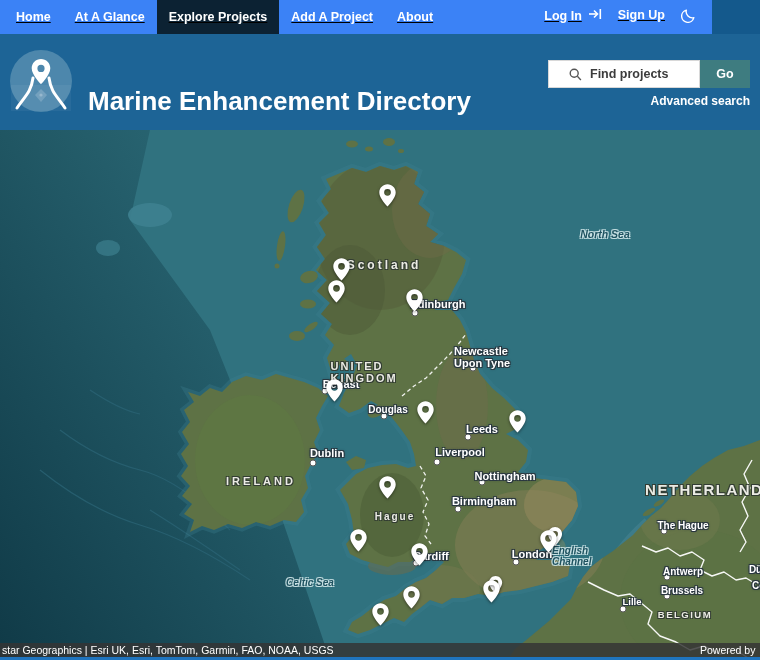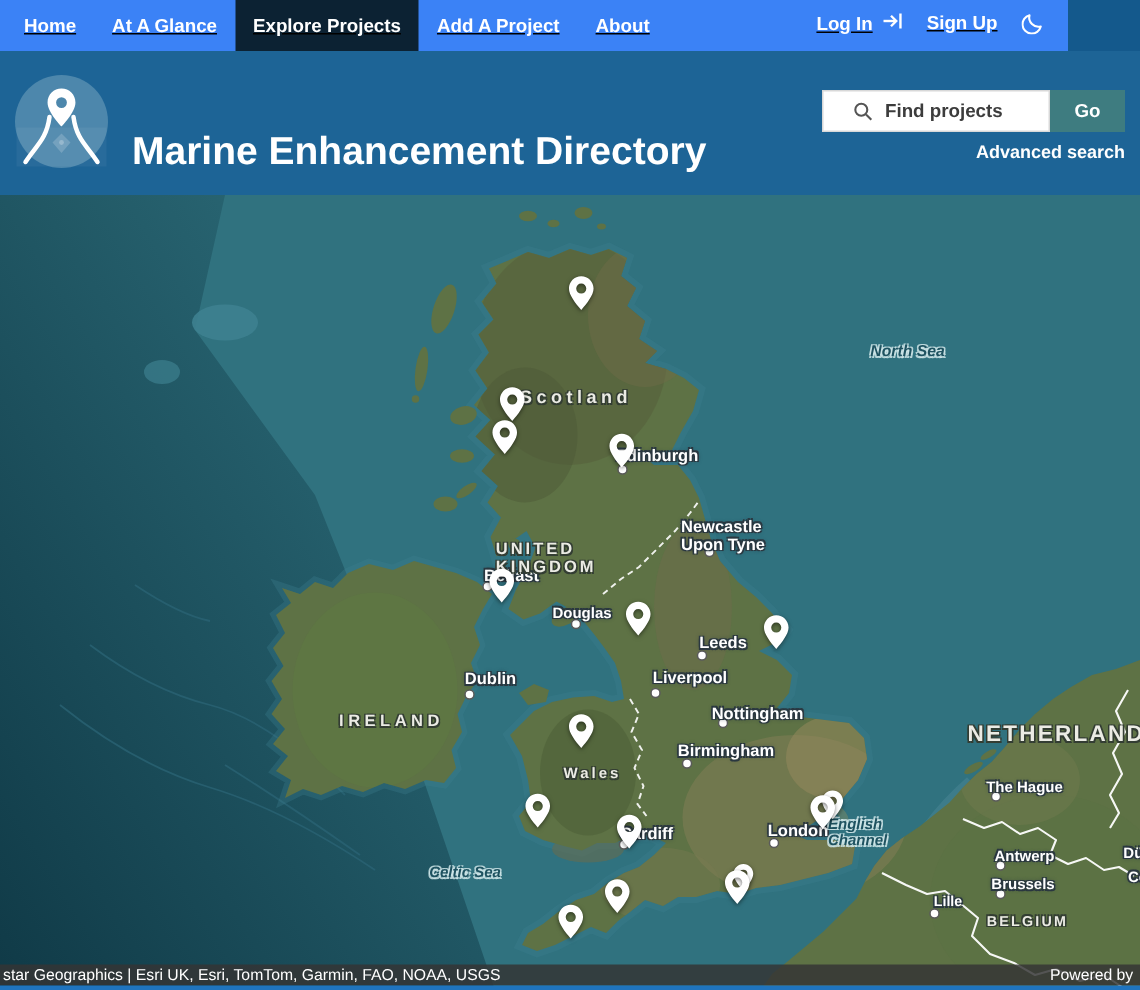--- a/index.html
+++ b/index.html
@@ -277,21 +277,21 @@
       <div class="map-label city-label" style="left: 683px; top: 442px; font-size: 10px;">Antwerp</div>
       <div class="city-dot" style="left: 667px; top: 466px;"></div>
       <div class="map-label city-label" style="left: 682px; top: 461px; font-size: 10px;">Brussels</div>
       <div class="city-dot" style="left: 623px; top: 479px;"></div>
       <div class="map-label city-label" style="left: 632px; top: 472px; font-size: 9.5px;">Lille</div>
       <div class="map-label city-label" style="left: 775px; top: 440px; font-size: 10px;">Düsseldorf</div>
       <div class="map-label city-label" style="left: 772px; top: 456px; font-size: 10px;">Cologne</div>
       <div class="map-label region-label" style="left: 384px; top: 135px; font-size: 12px; letter-spacing: 3px;">Scotland</div>
       <div class="map-label region-label wrapped" style="left: 378px; top: 243px; font-size: 11px; letter-spacing: 2px; width: 95px;">UNITED KINGDOM</div>
       <div class="map-label region-label" style="left: 261px; top: 352px; font-size: 11px; letter-spacing: 3px;">IRELAND</div>
-      <div class="map-label region-label" style="left: 395px; top: 387px; font-size: 10px; letter-spacing: 2px;">Wales</div>
+      <div class="map-label region-label" style="left: 395px; top: 387px; font-size: 10px; letter-spacing: 2px;">Hague</div>
       <div class="map-label region-label" style="left: 710px; top: 360px; font-size: 15px; letter-spacing: 1.5px;">NETHERLANDS</div>
       <div class="map-label region-label" style="left: 685px; top: 485px; font-size: 9.5px; letter-spacing: 1.5px;">BELGIUM</div>
       <div class="map-label sea-label" style="left: 605px; top: 105px; font-size: 10.5px;">North Sea</div>
       <div class="map-label sea-label" style="left: 310px; top: 453px; font-size: 10px;">Celtic Sea</div>
       <div class="map-label sea-label wrapped" style="left: 581px; top: 426px; font-size: 10px; width: 58px;">English Channel</div>
     </div>
 
   <div class="attribution">
     <span>star Geographics | Esri UK, Esri, TomTom, Garmin, FAO, NOAA, USGS</span>
     <span class="attr-right">Powered by Esri</span>

